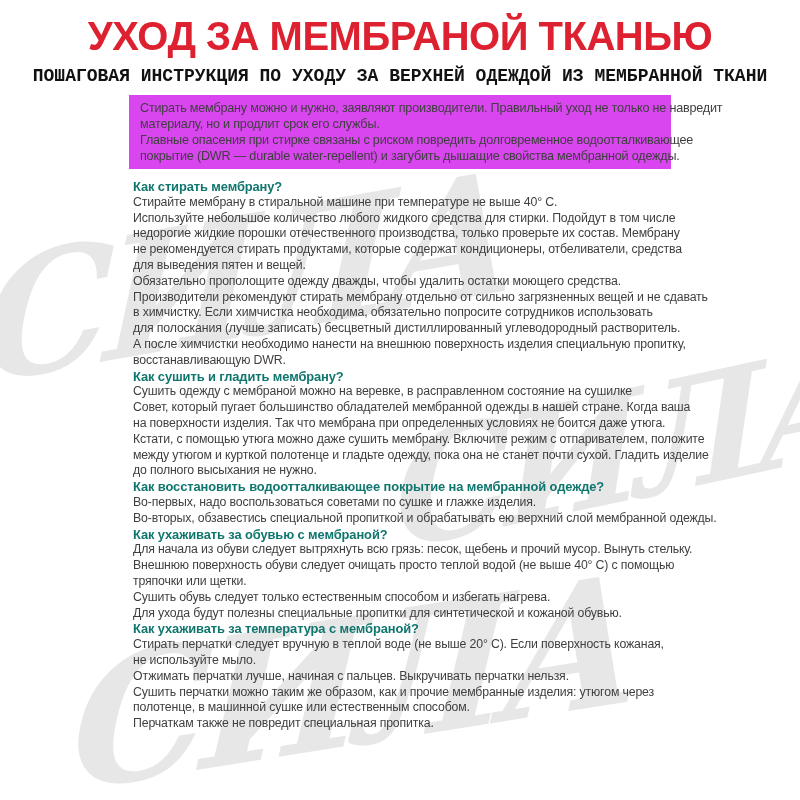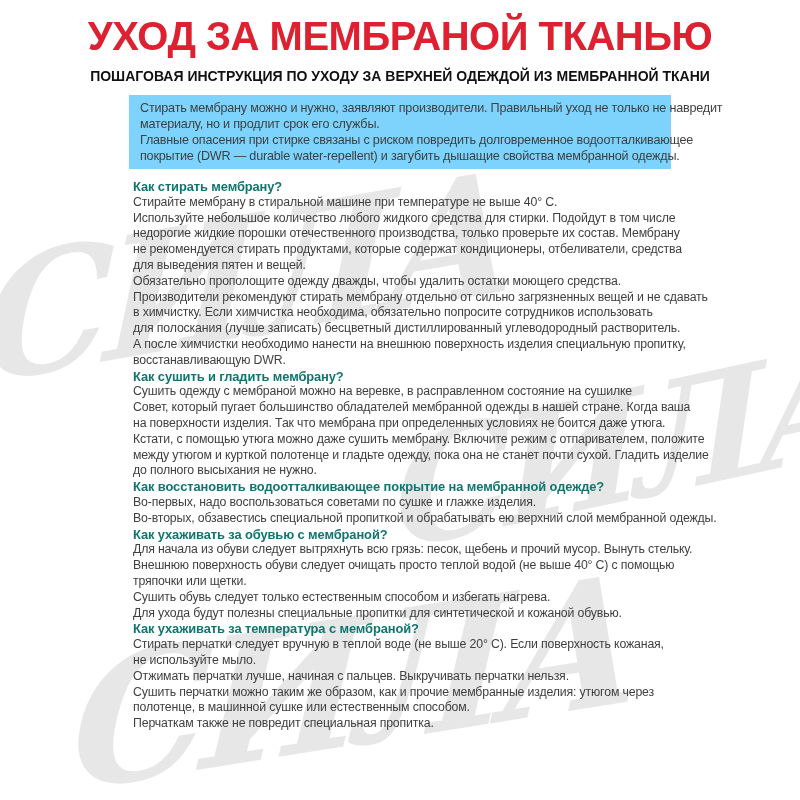--- a/index.html
+++ b/index.html
@@ -22,25 +22,25 @@
   .wm2{left:390px;top:370px;font-size:150px;transform:rotate(-12deg) skewX(-10deg);}
   .wm3{left:70px;top:595px;font-size:175px;transform:rotate(-9deg) skewX(-12deg);}
   .header,.intro,.content{position:relative;z-index:1;}
   .title{
     margin:16px 0 12px 0;text-align:center;
     font-size:40px;line-height:40px;font-weight:bold;
     letter-spacing:-0.5px;
   }
   .subtitle{
     margin:6px 0 0 0;text-align:center;
-    font-size:14px;line-height:16px;font-weight:bold;color:#111111;
+    font-size:18px;line-height:16px;font-weight:bold;color:#111111;font-family:Liberation Mono, monospace;
   }
   .intro{
     margin:11px auto 0 auto;width:520px;
-    background:#7dd3fc;padding:5px 11px;
+    background:#d946ef;padding:5px 11px;
   }
   .intro-line{
     font-size:12.6px;line-height:16px;color:#3f3f3f;
     letter-spacing:-0.2px;white-space:nowrap;
   }
   .content{margin:10px 0 0 133px;width:600px;}
   .section{margin:0;}
   .heading{
     font-size:12.9px;line-height:15.8px;font-weight:bold;color:#0f766e;
     letter-spacing:-0.1px;white-space:nowrap;

